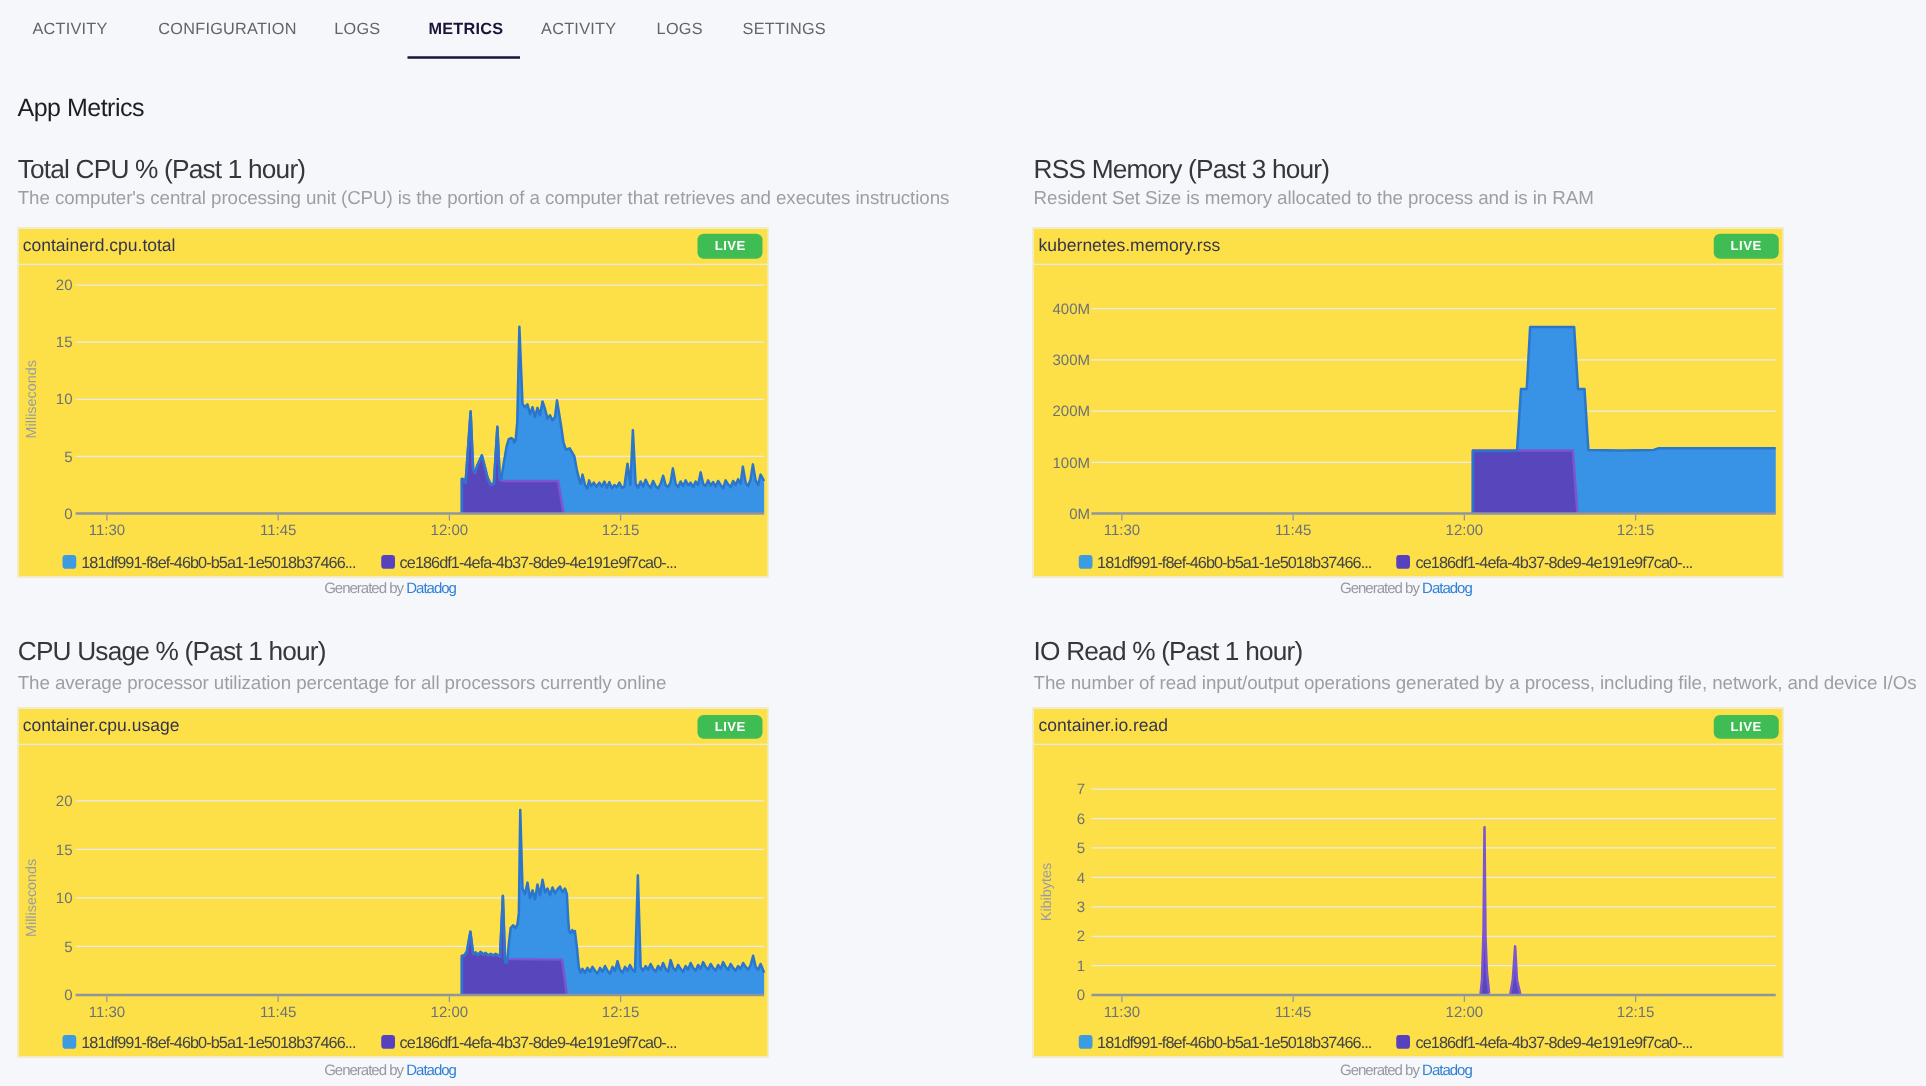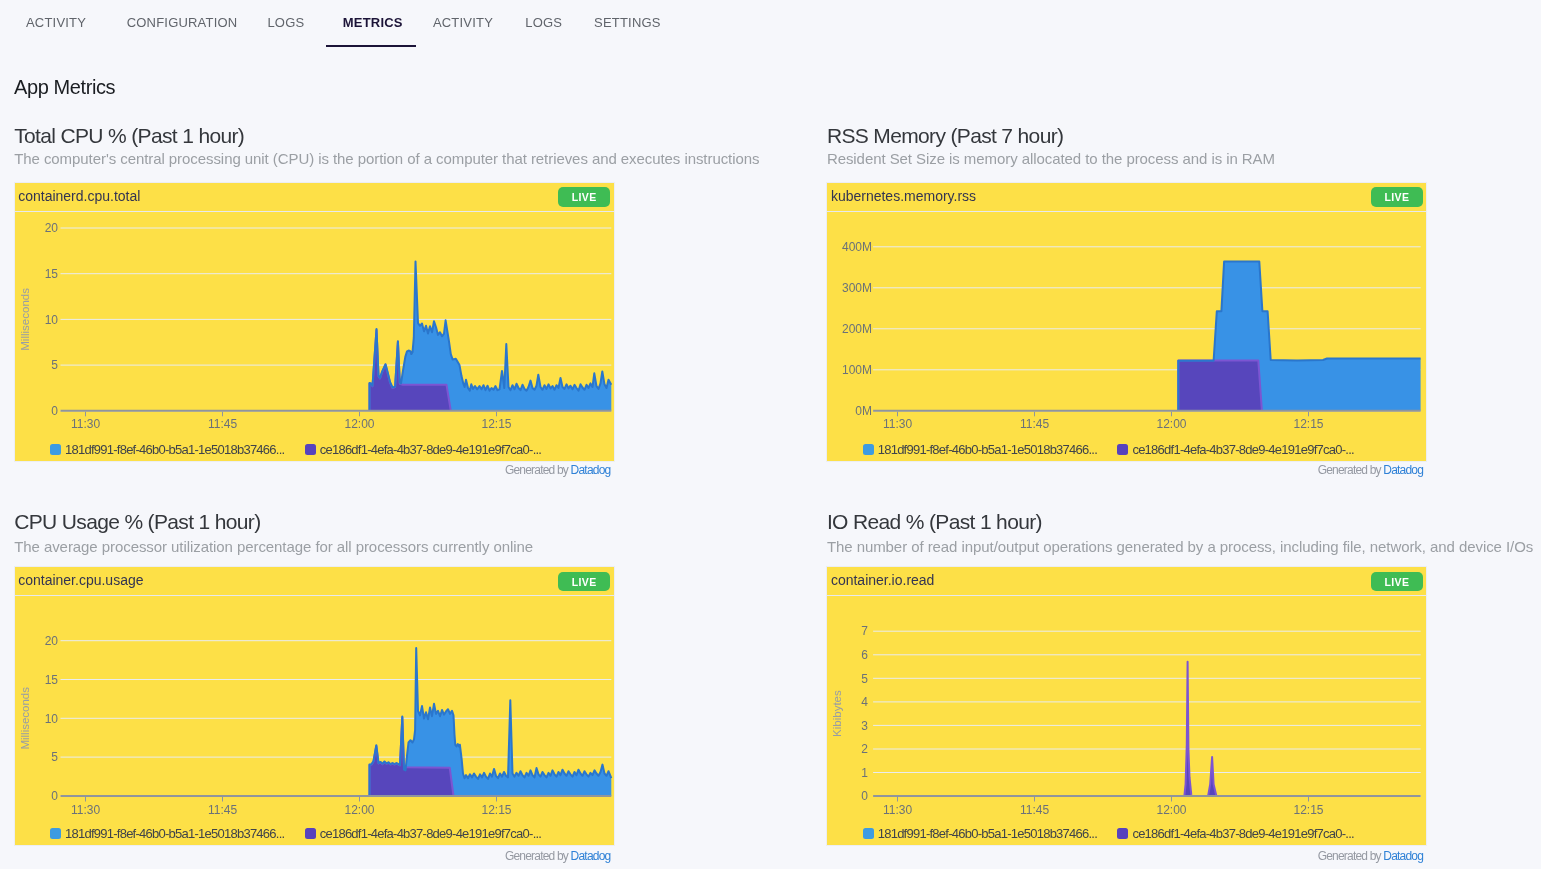--- a/index.html
+++ b/index.html
@@ -7,21 +7,21 @@
 .tabline{position:absolute;left:326px;top:44.8px;width:90px;height:2.5px;background:#1c1438}
 .h1{position:absolute;left:14px;top:75.7px;font-size:20px;font-weight:400;color:#1a1d21;letter-spacing:-.4px}
 .stitle{position:absolute;font-size:21px;font-weight:400;color:#34373c;letter-spacing:-.65px}
 .sdesc{position:absolute;font-size:15px;color:#9b9fa4;letter-spacing:-.07px}
 .card{position:absolute;width:601px;height:280px;background:#fde047;border:1px solid #eceef3}
 .ht{position:absolute;left:3.5px;top:6px;font-size:14px;line-height:14px;color:#333452}
 .hb{position:absolute;left:0;top:28.2px;width:100%;height:1px;background:#e7e9ee}
 .live{position:absolute;top:4.5px;right:3.5px;width:52px;height:19.5px;background:#3fbc54;border-radius:5px;color:#fff;font-size:10.5px;font-weight:700;text-align:center;line-height:20px;letter-spacing:.4px}
 .leg{position:absolute;top:259px;font-size:13px;color:#3f434a;letter-spacing:-.75px;white-space:nowrap}
 .sq{display:inline-block;width:11px;height:11px;border-radius:2.5px;margin-right:4px;vertical-align:-1px}
-.genby{position:absolute;font-size:12px;color:#9599a2;text-align:right;width:601px;padding-right:4.3px;letter-spacing:-.8px}
+.genby{position:absolute;font-size:12px;color:#9599a2;text-align:center;width:601px;padding-right:4.3px;letter-spacing:-.8px}
 .genby b{color:#2f81d6;font-weight:400}
 </style></head><body>
 <div class="tab" style="left:26px">ACTIVITY</div>
 <div class="tab" style="left:126.7px">CONFIGURATION</div>
 <div class="tab" style="left:267.4px">LOGS</div>
 <div class="tab act" style="left:342.8px">METRICS</div>
 <div class="tab" style="left:432.9px">ACTIVITY</div>
 <div class="tab" style="left:525.3px">LOGS</div>
 <div class="tab" style="left:594.1px">SETTINGS</div>
 <div class="tabline"></div>
@@ -55,21 +55,21 @@
       <text x="70.5" y="245.30" font-size="12" fill="#6b7179" text-anchor="middle" font-family="Liberation Sans, sans-serif">11:30</text>
       <text x="207.5" y="245.30" font-size="12" fill="#6b7179" text-anchor="middle" font-family="Liberation Sans, sans-serif">11:45</text>
       <text x="344.5" y="245.30" font-size="12" fill="#6b7179" text-anchor="middle" font-family="Liberation Sans, sans-serif">12:00</text>
       <text x="481.5" y="245.30" font-size="12" fill="#6b7179" text-anchor="middle" font-family="Liberation Sans, sans-serif">12:15</text>
       <text x="14" y="136.4" font-size="11.5" fill="#989da4" text-anchor="middle" font-family="Liberation Sans, sans-serif" transform="rotate(-90 14 136.4)">Milliseconds</text>
     </svg>
     <div class="leg" style="left:35.3px"><span class="sq" style="background:#3d9be1"></span><span class="lt">181df991-f8ef-46b0-b5a1-1e5018b37466...</span></div>
     <div class="leg" style="left:290px"><span class="sq" style="background:#5742bd"></span><span class="lt">ce186df1-4efa-4b37-8de9-4e191e9f7ca0-...</span></div>
   </div>
 <div class="genby" style="left:13.7px;top:463px">Generated by <b>Datadog</b></div>
-<div class="stitle" style="left:826.9px;top:124.3px">RSS Memory (Past 7 hour)</div>
+<div class="stitle" style="left:826.9px;top:124.3px">RSS Memory (Past 3 hour)</div>
 <div class="sdesc" style="left:826.9px;top:150.3px">Resident Set Size is memory allocated to the process and is in RAM</div>
 <div class="card" style="left:826.4px;top:181.7px">
     <div class="ht">kubernetes.memory.rss</div>
     <div class="live">LIVE</div>
     <div class="hb"></div>
     <svg width="601" height="280" viewBox="0 0 601 280" style="position:absolute;left:0;top:0">
       <line x1="46.1" y1="63.80" x2="593.6" y2="63.80" stroke="#e9ecef" stroke-width="1"></line>
       <line x1="46.1" y1="104.80" x2="593.6" y2="104.80" stroke="#e9ecef" stroke-width="1"></line>
       <line x1="46.1" y1="145.80" x2="593.6" y2="145.80" stroke="#e9ecef" stroke-width="1"></line>
       <line x1="46.1" y1="186.80" x2="593.6" y2="186.80" stroke="#e9ecef" stroke-width="1"></line>

